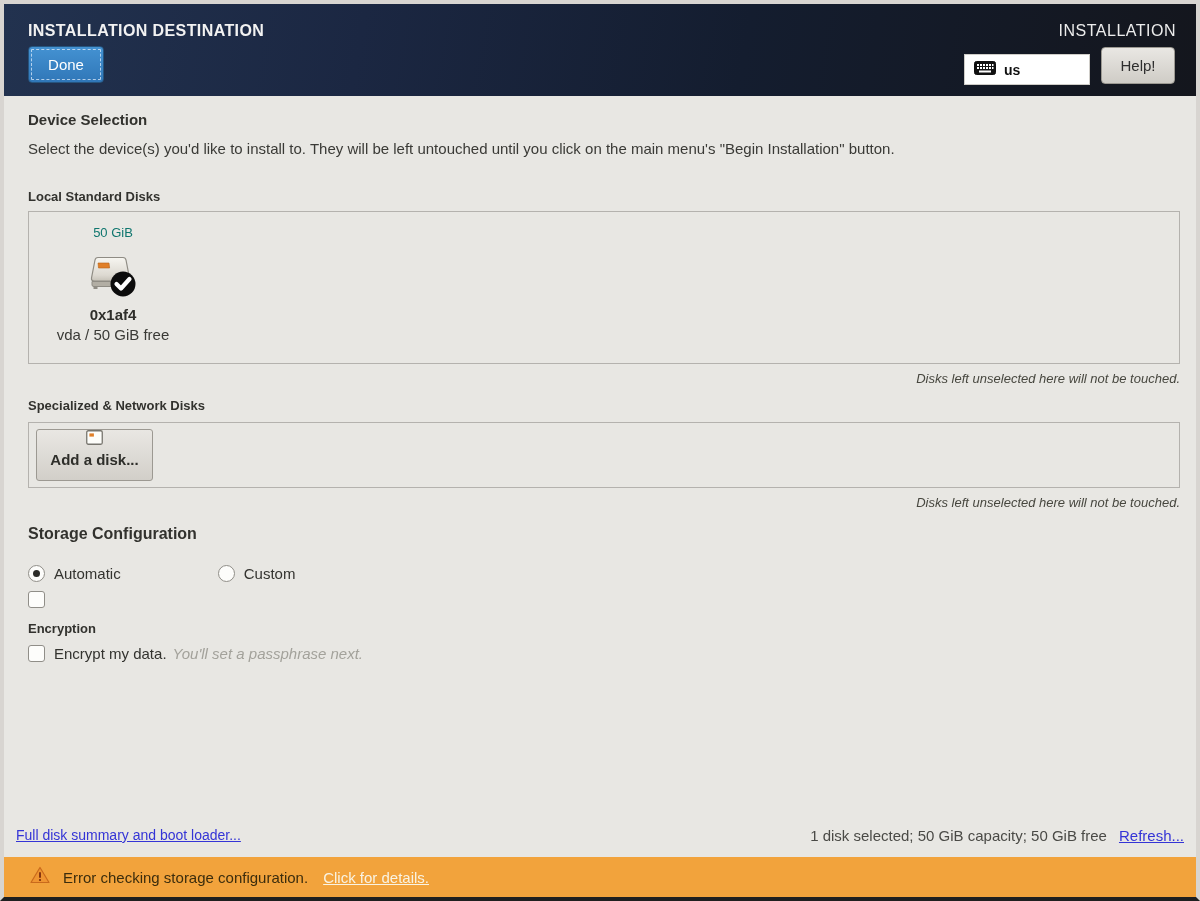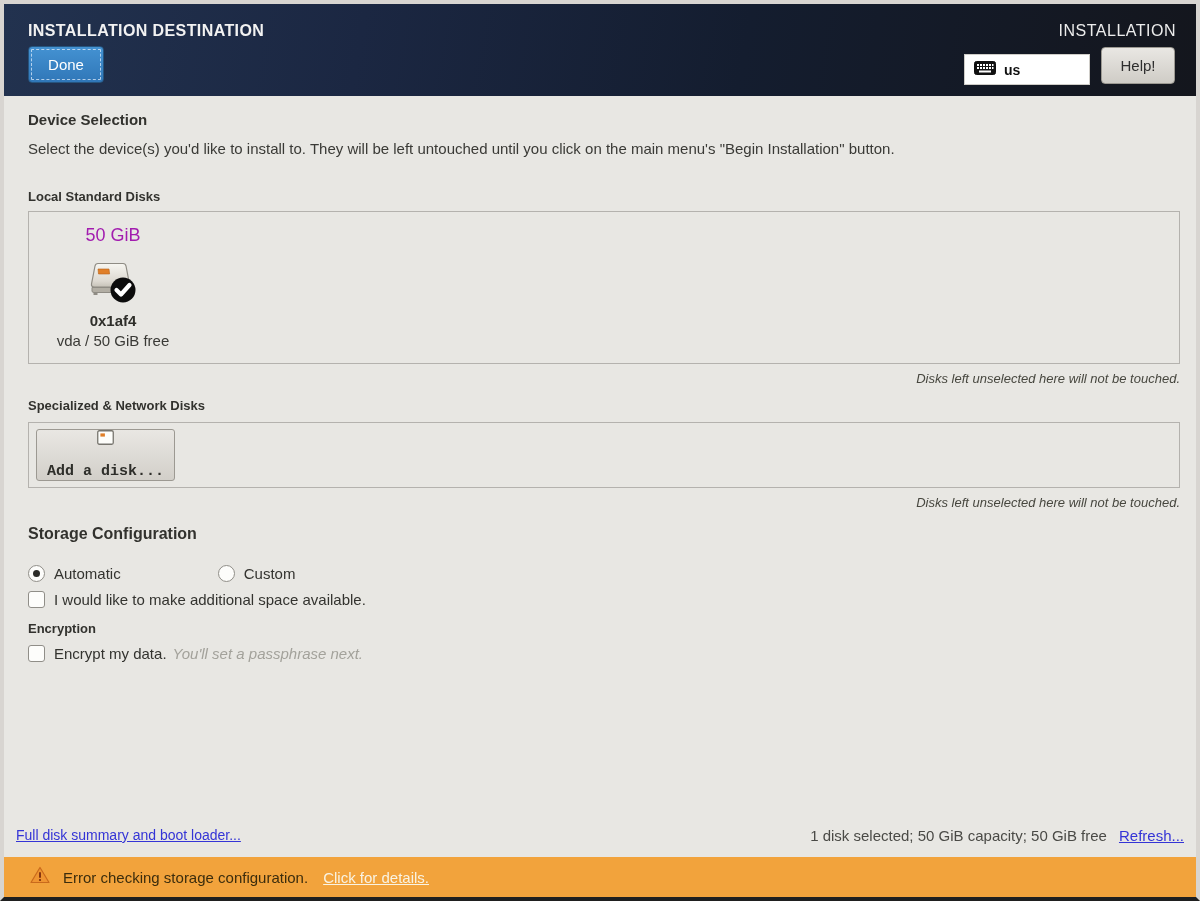--- a/index.html
+++ b/index.html
@@ -44,34 +44,34 @@
   .h-big { font-size:15px; font-weight:bold; color:#32322e; }
   .h-small { font-size:13px; font-weight:bold; color:#32322e; }
   .dev-heading { margin-top:11px; }
   .dev-desc { margin-top:12px; font-size:15px; color:#3a3a36; }
   .local-heading { margin-top:32px; }
   .disk-box {
     margin-top:7px; border:1px solid #b4b2ae; height:153px; background:#e8e7e3;
     display:flex; align-items:flex-start;
   }
   .disk-tile { width:168px; display:flex; flex-direction:column; align-items:center; padding-top:13px; cursor:pointer; }
-  .disk-size { font-size:18px; color:#a21caf; }
+  .disk-size { font-size:13px; color:#0f766e; }
   .disk-icon-wrap { margin-top:12px; position:relative; width:56px; height:48px; }
   .disk-name { margin-top:6px; font-size:15px; font-weight:bold; color:#2e2e2a; }
   .disk-details { margin-top:3px; font-size:15px; color:#3a3a36; white-space:nowrap; }
   .note { margin-top:7px; font-size:13px; font-style:italic; color:#47473f; text-align:right; }
   .special-heading { margin-top:12px; }
   .special-box {
     margin-top:9px; border:1px solid #b4b2ae; height:66px; background:#e8e7e3;
     display:flex; align-items:center; padding-left:7px;
   }
   .add-disk-btn {
-    width:139px; height:52px; background:linear-gradient(#e9e7e3,#d2cfc9);
-    border:1px solid #9c9992; border-radius:3px; cursor:pointer; font-family:Liberation Mono, monospace;
-    display:flex; flex-direction:column; align-items:center; justify-content:space-between; gap:3px;
+    width:117px; height:52px; background:linear-gradient(#e9e7e3,#d2cfc9);
+    border:1px solid #9c9992; border-radius:3px; cursor:pointer; font-family:Liberation Sans, sans-serif;
+    display:flex; flex-direction:column; align-items:center; justify-content:flex-start; gap:3px;
   }
   .add-disk-label { font-size:15px; font-weight:bold; color:#2e2e2a; }
   .storage-heading { margin-top:15px; font-size:16px; }
   .radio-row { margin-top:22px; display:flex; align-items:center; }
   .radio, .checkbox {
     display:inline-block; width:17px; height:17px; background:#fdfdfb;
     border:1px solid #908e88; vertical-align:middle; position:relative; cursor:pointer; flex:0 0 auto;
   }
   .radio { border-radius:50%; }
   .checkbox { border-radius:3px; }
@@ -188,21 +188,20 @@
         <span class="ctl-label">Automatic</span>
       </div>
       <div class="radio-item">
         <span class="radio"></span>
         <span class="ctl-label">Custom</span>
       </div>
     </div>
 
     <div class="check-row">
       <span class="checkbox"></span>
-      <span class="ctl-label">I would like to make additional space available.</span>
     </div>
 
     <div class="h-small enc-heading">Encryption</div>
 
     <div class="check-row">
       <span class="checkbox"></span>
       <span class="ctl-label">Encrypt my data.</span>
       <span class="hint">You'll set a passphrase next.</span>
     </div>
 

